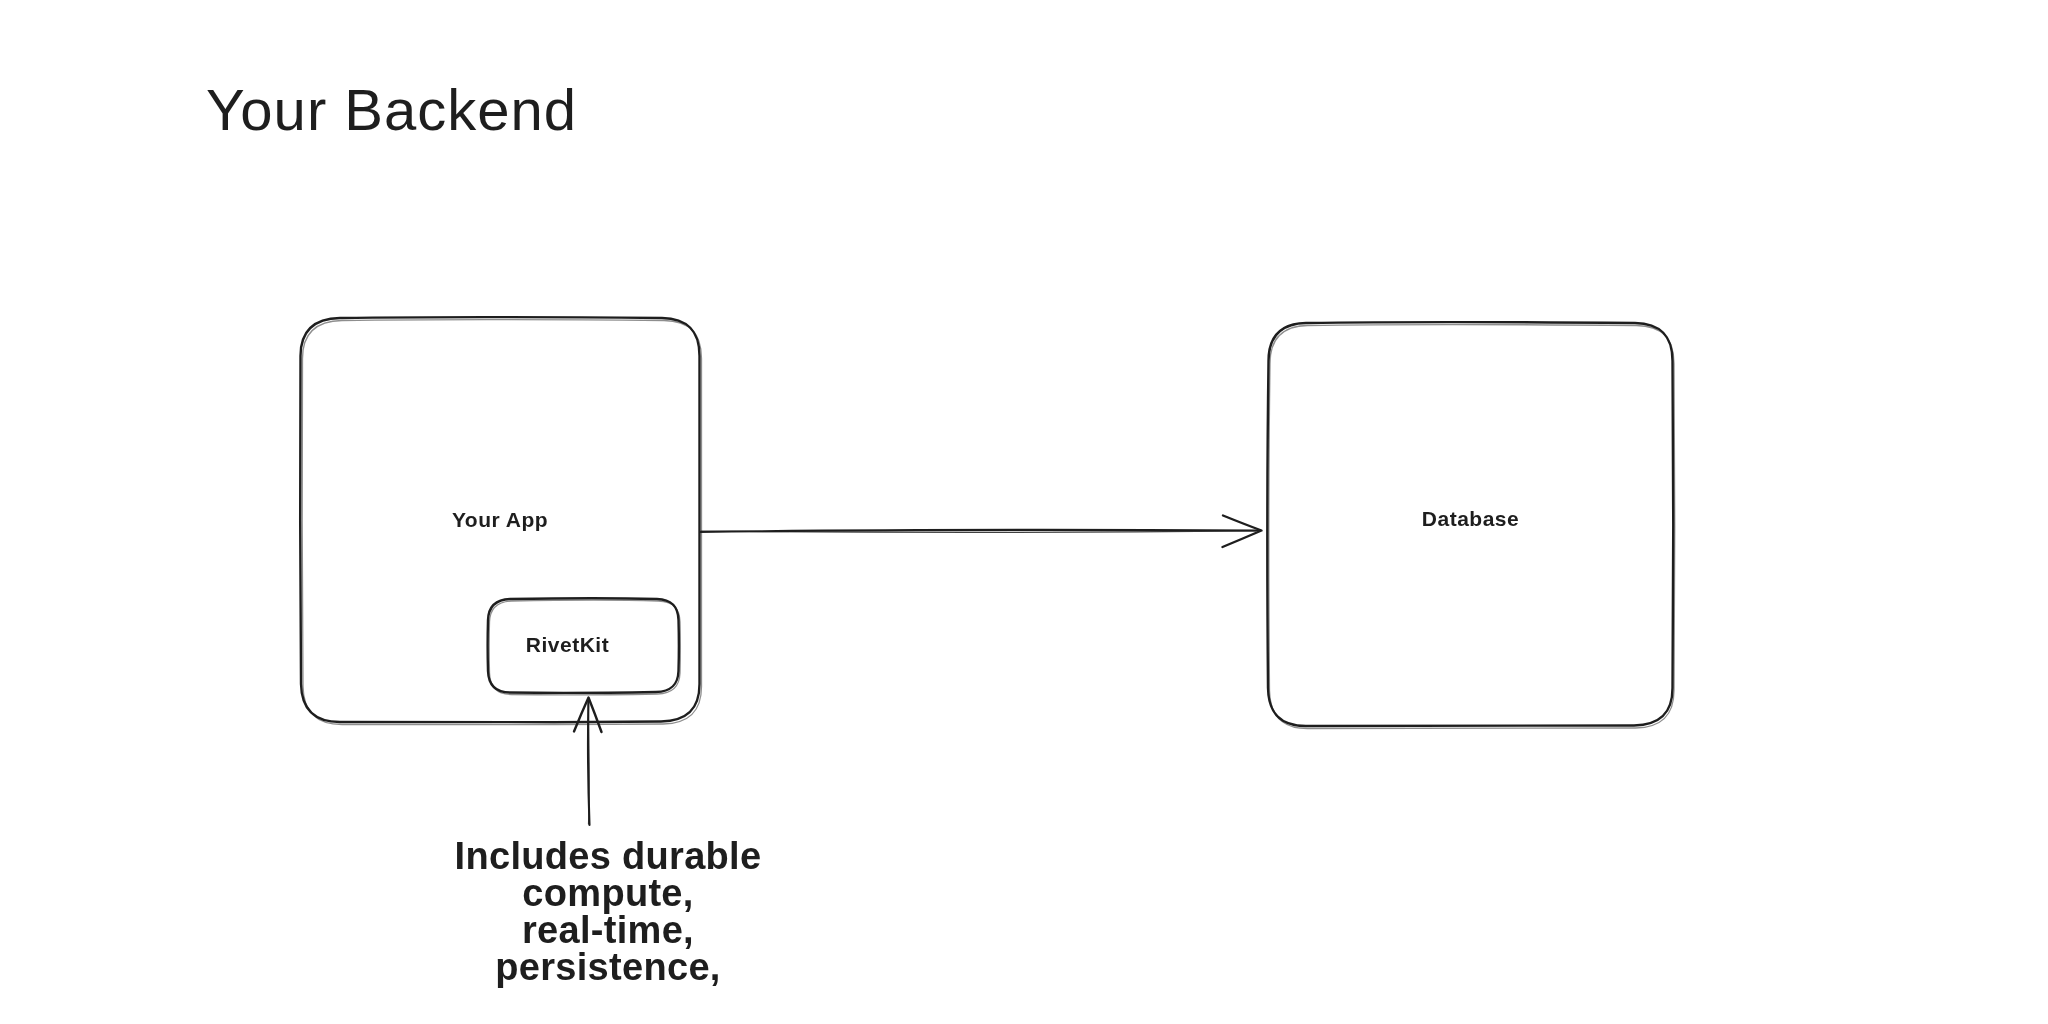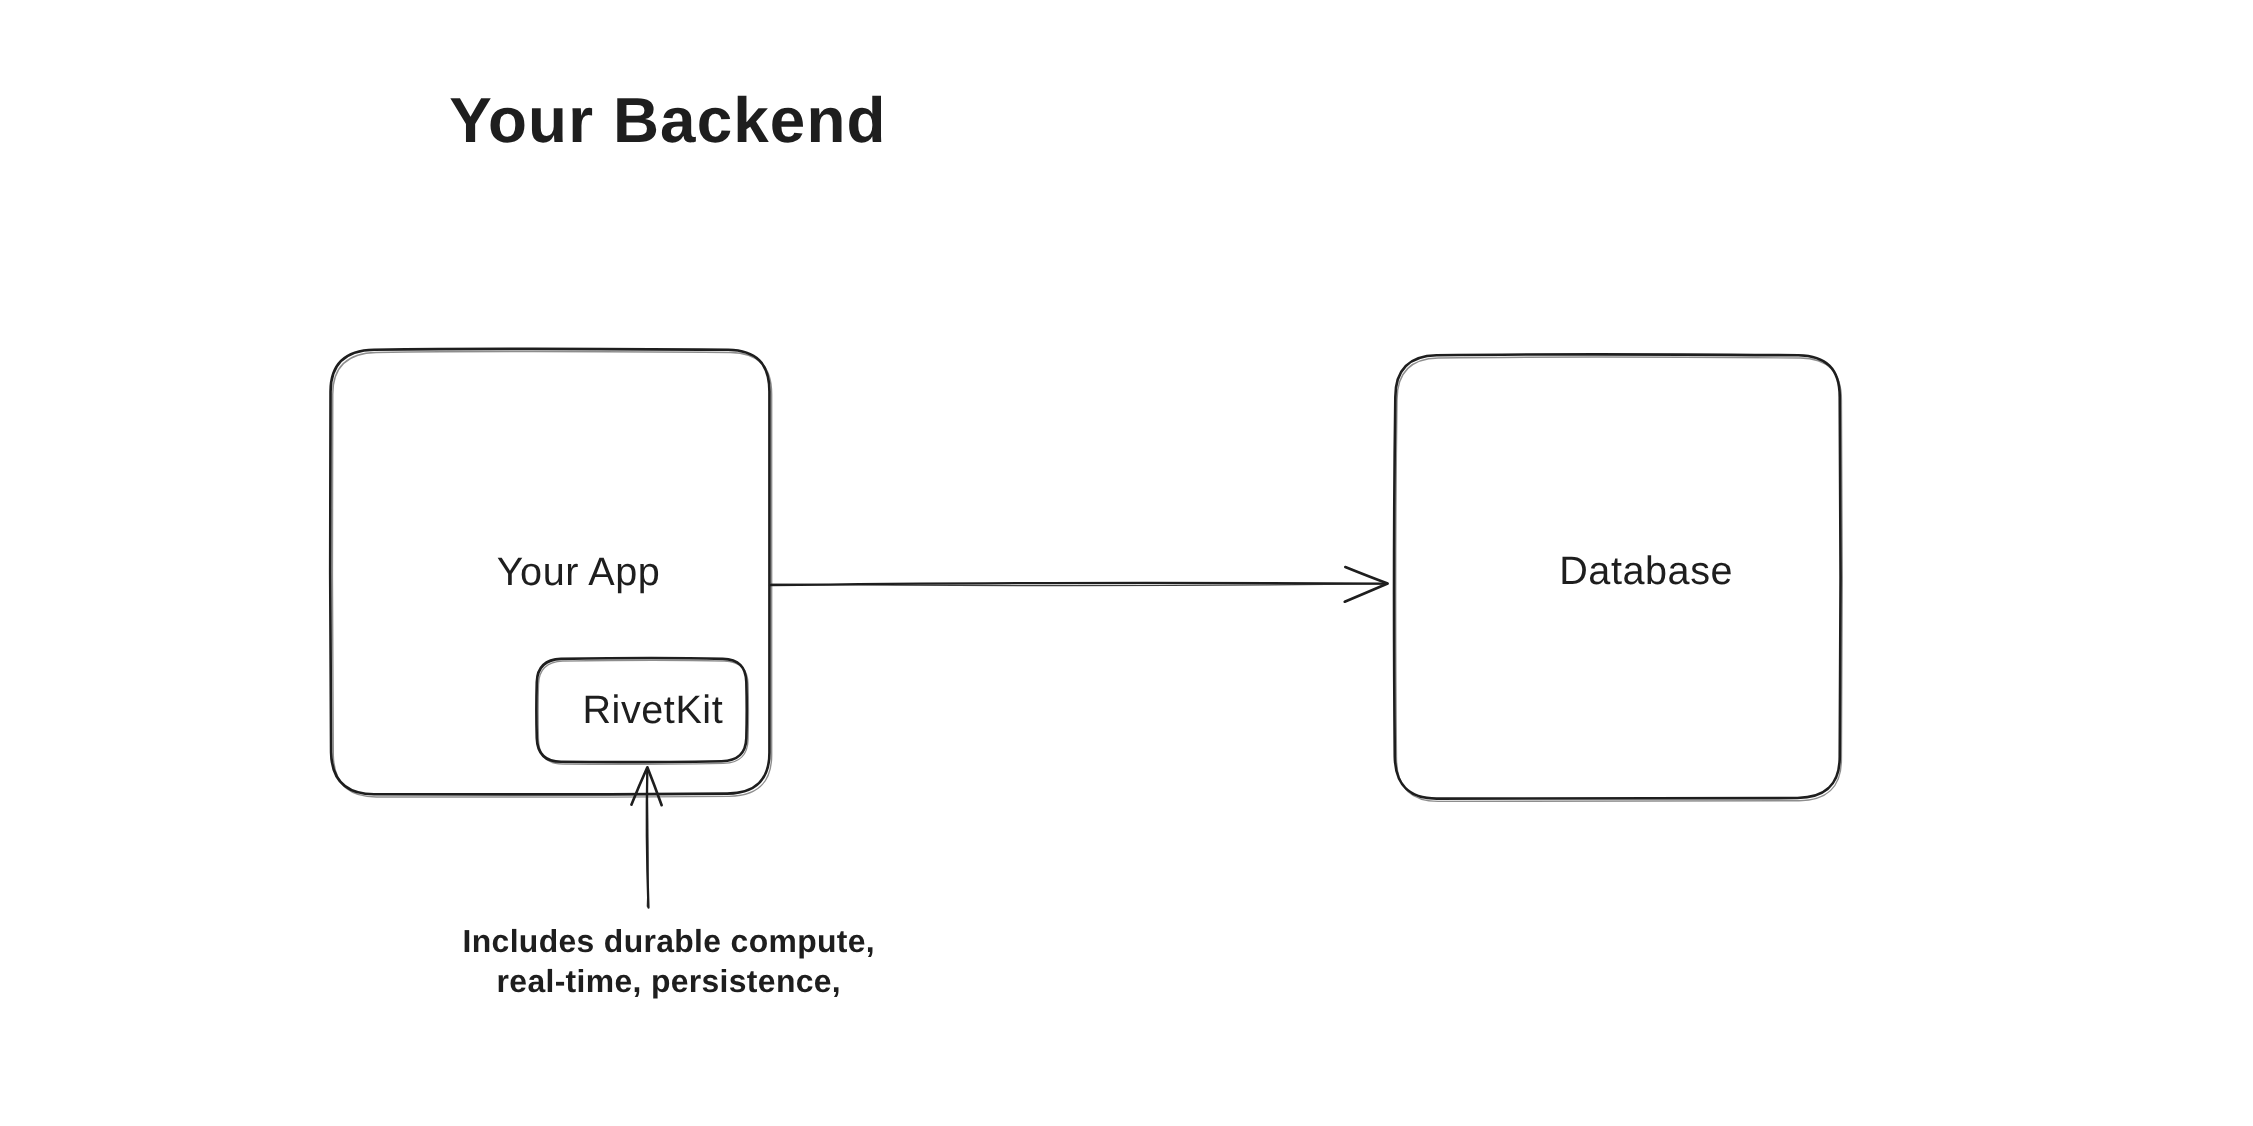--- a/index.html
+++ b/index.html
@@ -28,51 +28,50 @@
     stroke-linejoin: round;
   }
   .shapes path.main   { stroke-width: 2.4; }
   .shapes path.refine { stroke-width: 1.3; opacity: 0.5; }
   .shapes path.shaft  { stroke-width: 2.1; }
   .shapes path.shaft2 { stroke-width: 1.2; opacity: 0.85; }
   .shapes path.head   { stroke-width: 2.4; }
 
   .section-title {
     position: absolute;
-    text-align: right;
+    text-align: left;
     font-size: 58px;
-    font-weight: 700;
+    font-weight: 400;
     letter-spacing: 1px;
     white-space: nowrap;
   }
   .title-backend      { left: 206px;  top: 76px; width: 600px; }
   .title-dependencies { left: 1075px; top: 72px; width: 600px; }
 
   .node-label {
     position: absolute;
     display: flex;
     align-items: center;
     justify-content: center;
-    font-size: 36px;
-    font-weight: 400;
+    font-size: 21px;
+    font-weight: 700;
     letter-spacing: 0.5px;
     white-space: nowrap;
-    margin-left: 26px;
   }
   .label-your-app { left: 300px;  top: 317px; width: 400px; height: 405px; }
   .label-database { left: 1268px; top: 340px; width: 405px; height: 358px; }
   .label-rivetkit { left: 472px;  top: 598px; width: 191px; height: 94px;  }
 
   .annotation {
     position: absolute;
     left: 408px;
     top: 838px;
     width: 400px;
     text-align: center;
-    font-size: 29px;
+    font-size: 38px;
     font-weight: 600;
     line-height: 37px;
     letter-spacing: 0.3px;
   }
 </style>
 </head>
 <body>
 
 <div class="canvas">
 

